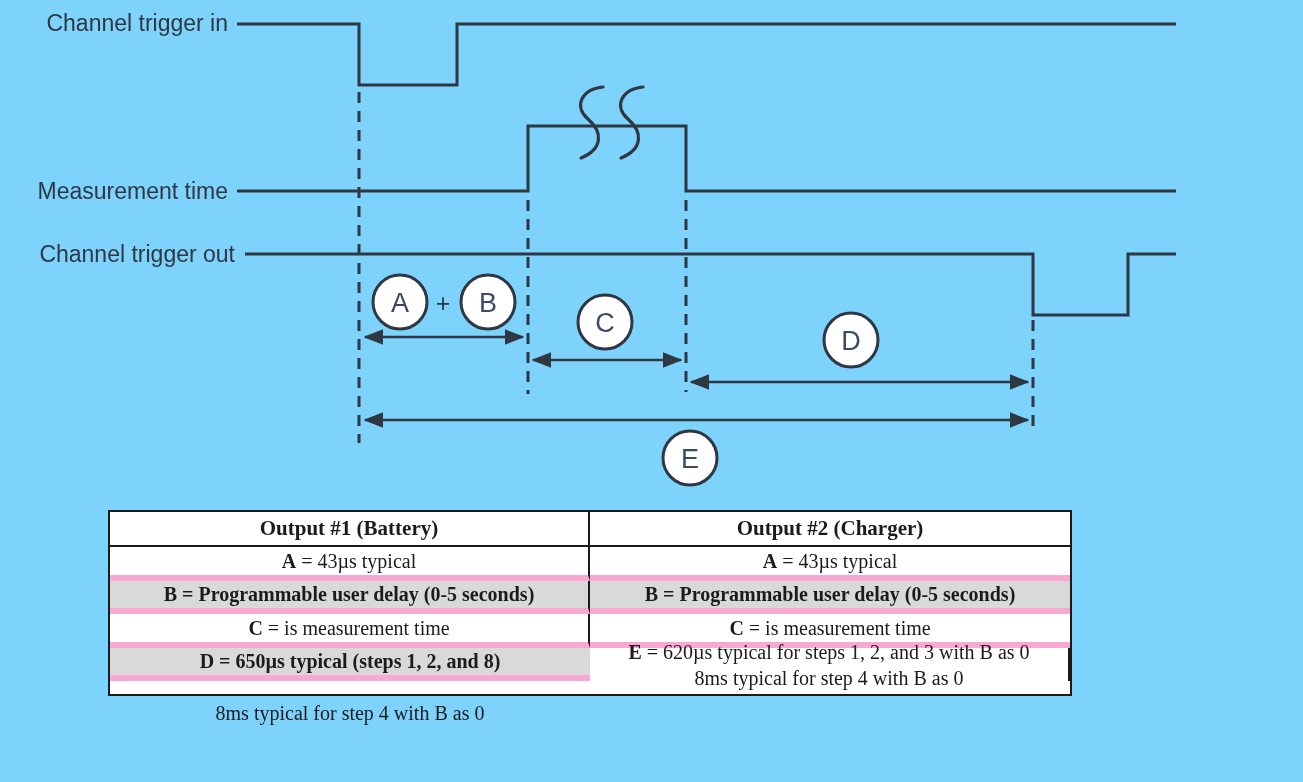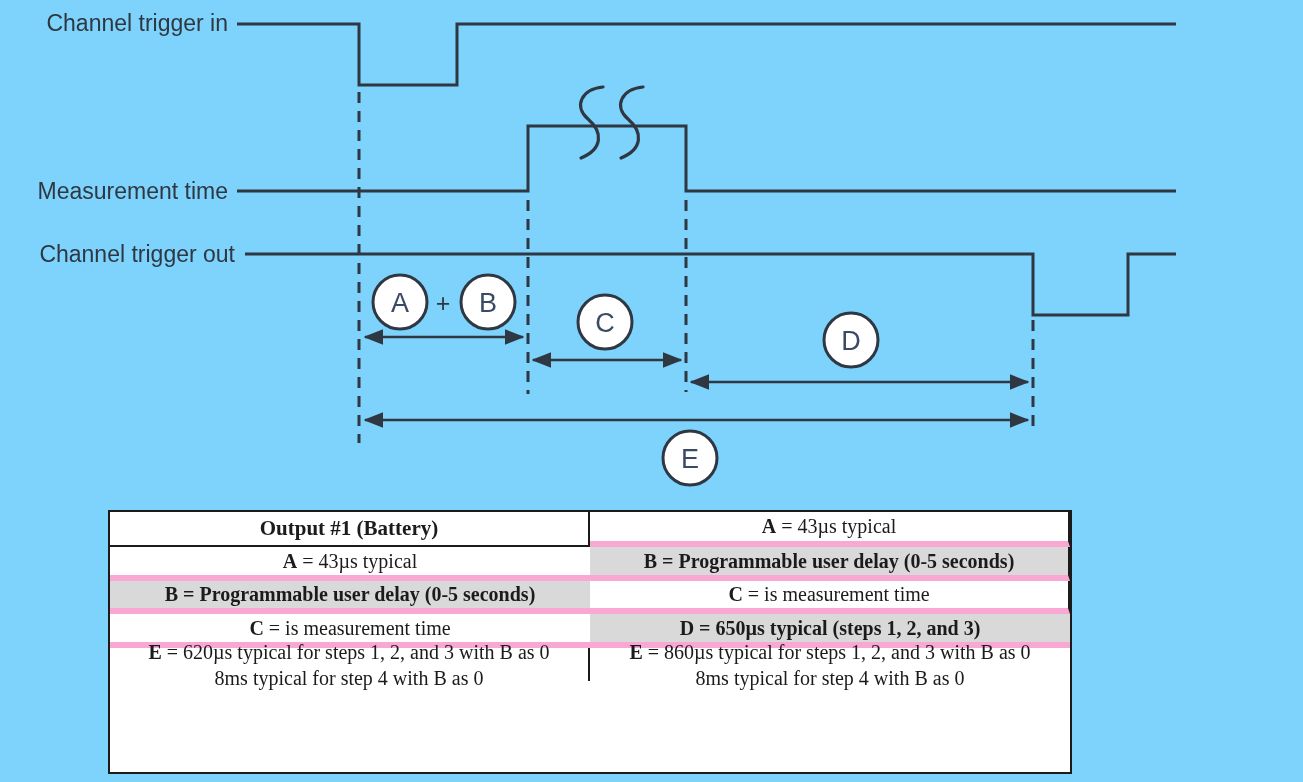--- a/index.html
+++ b/index.html
@@ -23,21 +23,21 @@
   }
   .plus-sign{
     font-family:"Liberation Sans", sans-serif;
     font-size:25px;
     fill:#2e3742;
   }
   
   .ttable{
     position:absolute;
     left:108px;top:510px;
-    width:964px;height:264px;
+    width:964px;height:186px;
     box-sizing:border-box;
     border:2px solid #1b1b1b;
     display:grid;
     grid-template-columns:1fr 1fr;
     grid-template-rows:35px 34px 33px 34px 33px 64px;
     font-family:"Liberation Serif", serif;
     font-size:20px;
     color:#1b1b1b;
     background:#ffffff;
   }
@@ -110,20 +110,23 @@
 
     <circle cx="690" cy="458" r="27" fill="#ffffff" stroke-width="3" stroke="#2e3742"></circle>
     <text class="circ-letter" x="690" y="459" text-anchor="middle" dominant-baseline="central">E</text>
   </svg>
 
   <div class="ttable">
 
     <div class="cell col0 header">
       <span>Output #1 (Battery)</span>
     </div>
+    <div class="cell header">
+      <span>Output #2 (Charger)</span>
+    </div>
 
     <div class="cell col0">
       <span><b>A</b><span> = 43µs typical</span></span>
     </div>
     <div class="cell">
       <span><b>A</b><span> = 43µs typical</span></span>
     </div>
 
     <div class="cell col0 shaded">
       <span><b>B</b><span> = Programmable user delay (0-5 seconds)</span></span>
@@ -133,26 +136,25 @@
     </div>
 
     <div class="cell col0">
       <span><b>C</b><span> = is measurement time</span></span>
     </div>
     <div class="cell">
       <span><b>C</b><span> = is measurement time</span></span>
     </div>
 
     <div class="cell shaded">
-      <span><b>D</b><span> = 650µs typical (steps 1, 2, and 3)</span></span>
+      <span><b>D</b><span> = 650µs typical (steps 1, 2, and 8)</span></span>
     </div>
 
     <div class="cell col0 lastrow tworow">
       <span class="l2"><b>E</b><span> = 620µs typical for steps 1, 2, and 3 with B as 0</span></span>
       <span class="l2">8ms typical for step 4 with B as 0</span>
     </div>
     <div class="cell lastrow tworow">
-      <span class="l2"><b>E</b><span> = 860µs typical for steps 1, 2, and 3 with B as 0</span></span>
       <span class="l2">8ms typical for step 4 with B as 0</span>
     </div>
   </div>
 
 </div>
 
 </body></html>

